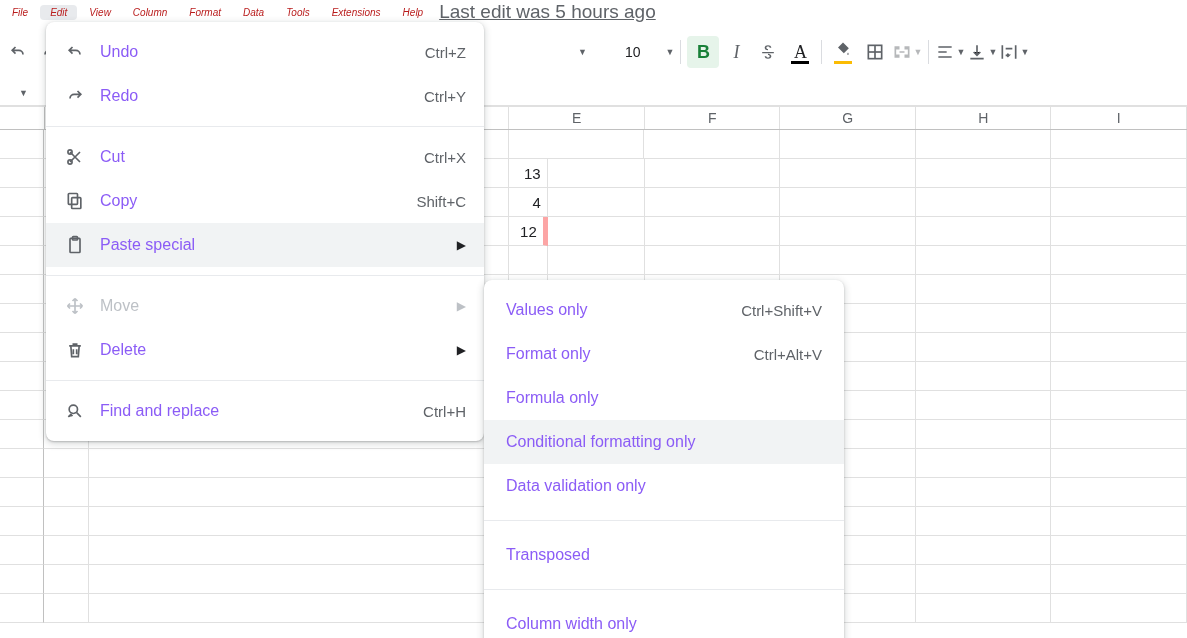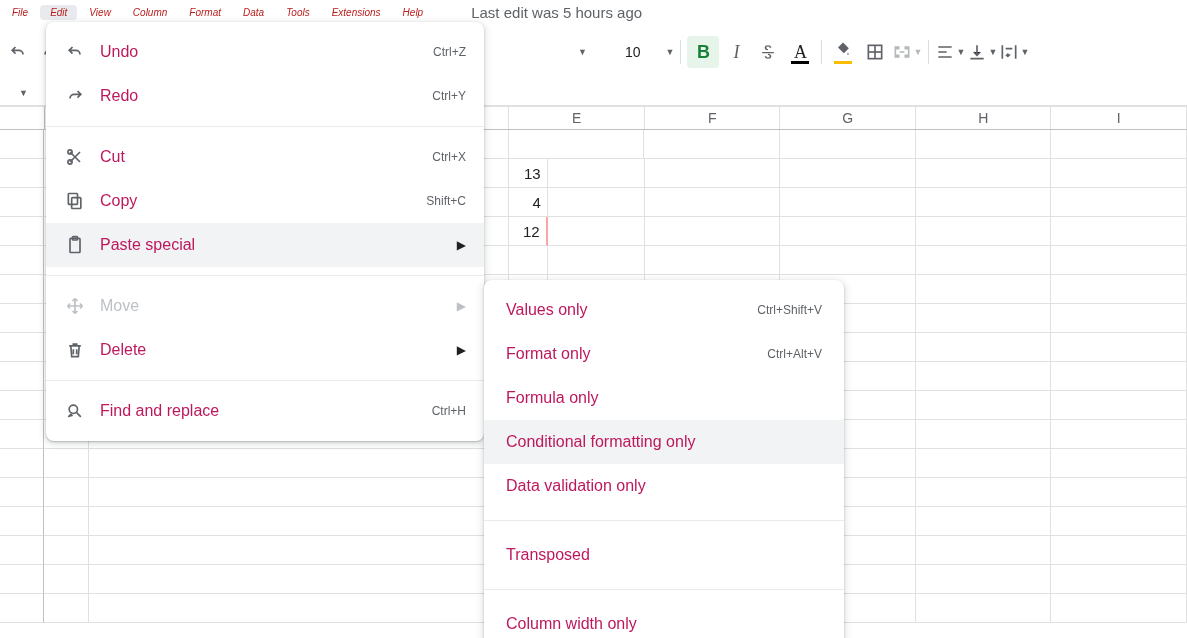--- a/index.html
+++ b/index.html
@@ -2,21 +2,21 @@
 <html><head>
   <meta charset="utf-8">
   <style>
     * { box-sizing: border-box; margin: 0; padding: 0; }
     body { font-family: Arial, "Helvetica Neue", sans-serif; font-size: 14px; color: #202124; background: #fff; width: 1187px; height: 638px; overflow: hidden; position: relative; }
 
     
     .menubar { display: flex; align-items: center; height: 24px; gap: 2px; padding-left: 2px; }
     .menu-item { padding: 2px 10px; font-size: 10px; color: #b91c1c; cursor: pointer; border-radius: 4px; font-style: italic; }
     .menu-item.open { background: #e8eaed; }
-    .last-edit { margin-left: 36px; font-size: 15px; color: #5f6368; cursor: pointer; }
+    .last-edit { margin-left: 4px; font-size: 19px; color: #5f6368; text-decoration: underline; cursor: pointer; }
 
     
     .toolbar { display: flex; align-items: center; height: 56px; gap: 2px; padding-left: 3px; position: relative; }
     .tool-btn { width: 30px; height: 30px; display: flex; align-items: center; justify-content: center; cursor: pointer; border-radius: 4px; color: #5f6368; }
     .tool-sep { width: 1px; height: 24px; background: #dadce0; margin: 0 4px; }
     .font-size-box { display: flex; align-items: center; gap: 4px; margin-left: 510px;}
     .fs-val { color: #202124; }
     .bold-btn { color: #188038; background: #e6f4ea; border-radius: 4px; font-weight: bold; font-size: 18px; width: 32px; height: 32px; display:flex; align-items:center; justify-content:center;}
     .italic-btn { font-style: italic; font-family: "Times New Roman", serif; font-size: 18px; color:#5f6368; }
     .underline-color { position:relative; }
@@ -42,22 +42,22 @@
     .header-row .cell.a { color:#b00020; }
     .row.hl .cell.d { background:#fce8d5; }
 
     
     .menu-popup { position: absolute; background:#fff; border-radius: 8px; box-shadow: 0 2px 6px 2px rgba(60,64,67,.15), 0 1px 2px rgba(60,64,67,.3); padding: 8px 0; z-index: 100; }
     .edit-menu { top: 22px; left: 46px; width: 438px; }
     .submenu { top: 280px; left: 484px; width: 360px; }
     .m-item { display:flex; align-items:center; height: 44px; padding: 0 18px 0 18px; cursor:pointer; gap: 14px; }
     .m-item.hover { background:#f1f3f4; }
     .m-icon { width: 22px; height: 22px; display:flex; align-items:center; justify-content:center; color:#5f6368; flex-shrink:0;}
-    .m-label { flex: 1; font-size: 16px; color:#be185d; }
-    .m-short { font-size: 12px; color:#5f6368; }
+    .m-label { flex: 1; font-size: 16px; color:#8b5cf6; }
+    .m-short { font-size: 15px; color:#5f6368; }
     .m-arrow { font-size: 12px; color:#202124; margin-left:12px;}
     .m-sep { height:1px; background:#e8eaed; margin: 8px 0; }
     .m-item.disabled .m-label, .m-item.disabled .m-icon, .m-item.disabled .m-arrow { color:#bdc1c6; }
     .submenu .m-item { padding: 0 22px; gap: 12px; }
     .submenu .m-label { font-size: 16px; }
     .submenu .m-sep { margin: 12px 0; }
 
     .icon-svg { width: 20px; height: 20px; }
     .dd-indicator { width: 38px; height: 26px; display:flex; align-items:center; justify-content:flex-end; padding-right:10px; color:#5f6368; cursor:pointer;}
   </style>
@@ -199,21 +199,21 @@
     <div class="cell" style="width:100px"></div>
     <div class="cell"></div>
     <div class="cell"></div>
     <div class="cell"></div>
     <div class="cell"></div>
       </div>
       <div class="row">
     <div class="rowhead"></div>
     <div class="cell a">6-711</div>
     <div class="cell right" style="width:434px"></div>
-    <div class="cell right" style="width:40px; border-right:2px solid #fca5a5;text-align:right;">12</div>
+    <div class="cell right" style="width:40px; border-right:5px solid #fca5a5;text-align:right;">12</div>
     <div class="cell" style="width:100px"></div>
     <div class="cell"></div>
     <div class="cell"></div>
     <div class="cell"></div>
     <div class="cell"></div>
       </div>
       <div class="row">
     <div class="rowhead"></div>
     <div class="cell a">0-691</div>
     <div class="cell right" style="width:434px"></div>

